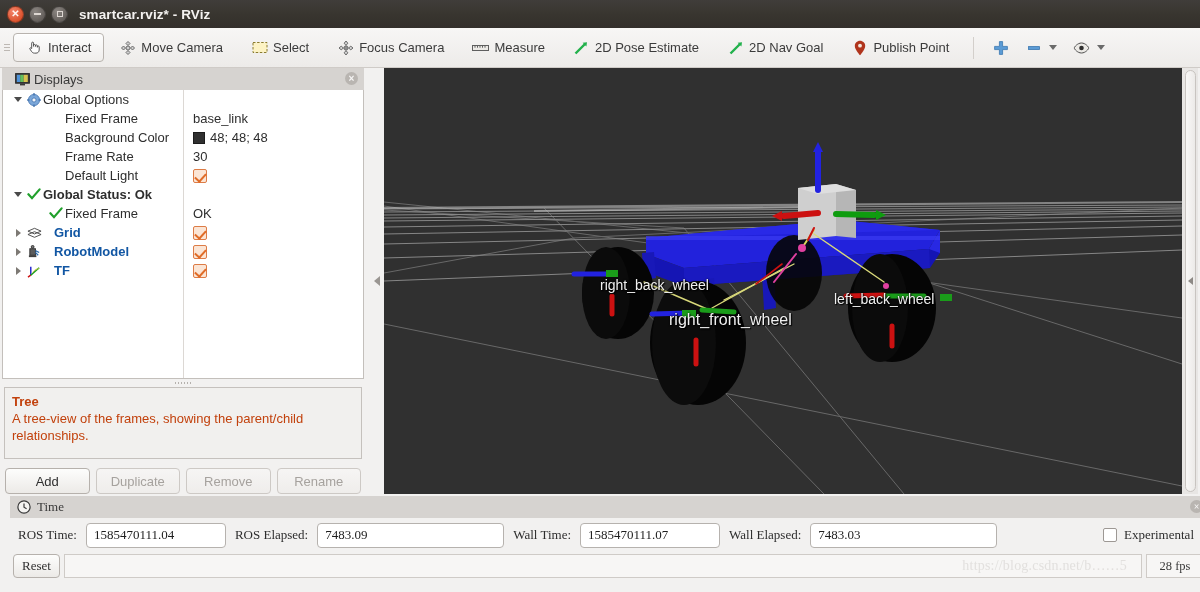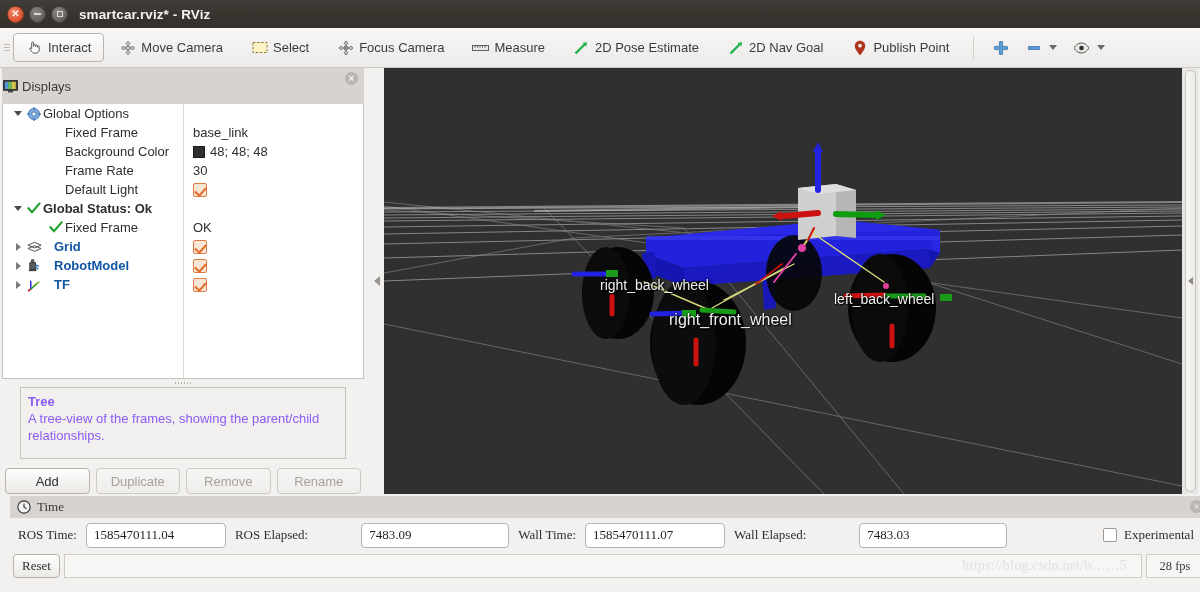--- a/index.html
+++ b/index.html
@@ -63,22 +63,22 @@
   .tb-icononly { padding: 0 6px; }
   .caret { width:0;height:0;border-left:4px solid transparent;border-right:4px solid transparent;
            border-top:5px solid #6a6a6a; margin-left:2px; }
 
   
   #displays {
     position: absolute; left: 2px; top: 68px; width: 362px; height: 426px;
     background: #f2f1f0; display: flex; flex-direction: column;
   }
   #disp-head {
-    height: 36px; display: flex; align-items: center;
-    background: #d6d3d0; padding-left: 0; position: relative;
+    height: 22px; display: flex; align-items: center;
+    background: #d6d3d0; padding-left: 12px; position: relative;
   }
   #disp-head .mico { width:16px;height:14px;display:flex;align-items:center;justify-content:center;margin-right:4px;}
   #disp-title { font-size: 13px; color: #3a3a3a; }
   #disp-close {
     position:absolute; right: 6px; top: 4px; width: 13px; height: 13px;
     border-radius: 50%; background: #b9b5b1; color: #f6f5f4;
     font-size: 10px; line-height: 13px; text-align: center; font-weight: bold;
   }
   #tree-wrap {
     flex: 1 1 auto; background: #ffffff; border: 1px solid #c3bfbb;
@@ -106,22 +106,22 @@
   }
   .cbox:after {
     content: ""; position: absolute; left: 3px; top: 1px; width: 5px; height: 9px;
     border: solid #e06c28; border-width: 0 2.2px 2.2px 0; transform: rotate(42deg);
   }
   .swatch { width: 12px; height: 12px; background: #303030; border: 1px solid #1c1c1c; margin-right: 5px; }
   #tree-splitter { height: 8px; display:flex; align-items:center; justify-content:center; }
   #tree-splitter i { display:block; width:16px; height:2px;
       background: repeating-linear-gradient(90deg,#b5b1ad 0 1px, transparent 1px 3px); }
   #desc-box {
-    height: 72px; margin: 0 18px; background: #f1f0ee; border: 1px solid #c5c1bd;
-    padding: 5px 7px; font-size: 13px; line-height: 17px; color: #8b5cf6;
+    height: 72px; margin: 0 2px; background: #f1f0ee; border: 1px solid #c5c1bd;
+    padding: 5px 7px; font-size: 13px; line-height: 17px; color: #c2410c;
   }
   #desc-title { font-weight: bold; }
   #btnrow { display: flex; gap: 6px; padding: 9px 3px 0 3px; }
   .pbtn {
     flex: 1; height: 26px; border: 1px solid #b6b1ac; border-radius: 4px;
     background: linear-gradient(180deg,#fdfdfc,#eceae7);
     font-size: 13px; color: #2f2f2f; display:flex; align-items:center; justify-content:center;
   }
   .pbtn.disabled { color: #a6a29e; background: linear-gradient(180deg,#f6f5f4,#efedeb); border-color:#cdc9c5; }
 
@@ -169,21 +169,21 @@
     position:absolute; right:7px; top:4px; width:13px;height:13px;border-radius:50%;
     background:#b9b5b1;color:#f6f5f4;font-size:10px;line-height:13px;text-align:center;font-weight:bold;
   }
   #time-row { display:flex; align-items:center; height: 34px; padding: 0 8px; gap: 9px; }
   .tlab { font-size: 13px; color: #2d2d2d; white-space: nowrap; }
   .tinput {
     height: 25px; border: 1px solid #b6b2ae; border-radius: 4px; background: #fff;
     display: flex; align-items: center; padding: 0 7px; font-size: 13px; color: #1d1d1d;
   }
   .w-ros { width: 140px; }
-  .w-el  { width: 148px; margin-left: 44px; }
+  .w-el  { width: 187px; }
   #exp-wrap { display:flex; align-items:center; gap:7px; margin-left:auto; margin-right: 8px; }
   #exp-box { width: 14px; height: 14px; border: 1px solid #9d9894; background:#fff; border-radius:2px; }
   #status-row { display:flex; align-items:center; padding: 0 6px 0 3px; gap: 4px; height: 28px; }
   #reset-btn {
     height: 24px; padding: 0 8px; border: 1px solid #b6b1ac; border-radius: 4px;
     background: linear-gradient(180deg,#fdfdfc,#eceae7); font-size: 13px; color:#2f2f2f;
     display:flex; align-items:center;
   }
   #status-bar {
     flex: 1; height: 24px; border: 1px solid #cfcbc7; background: #f7f6f5;

